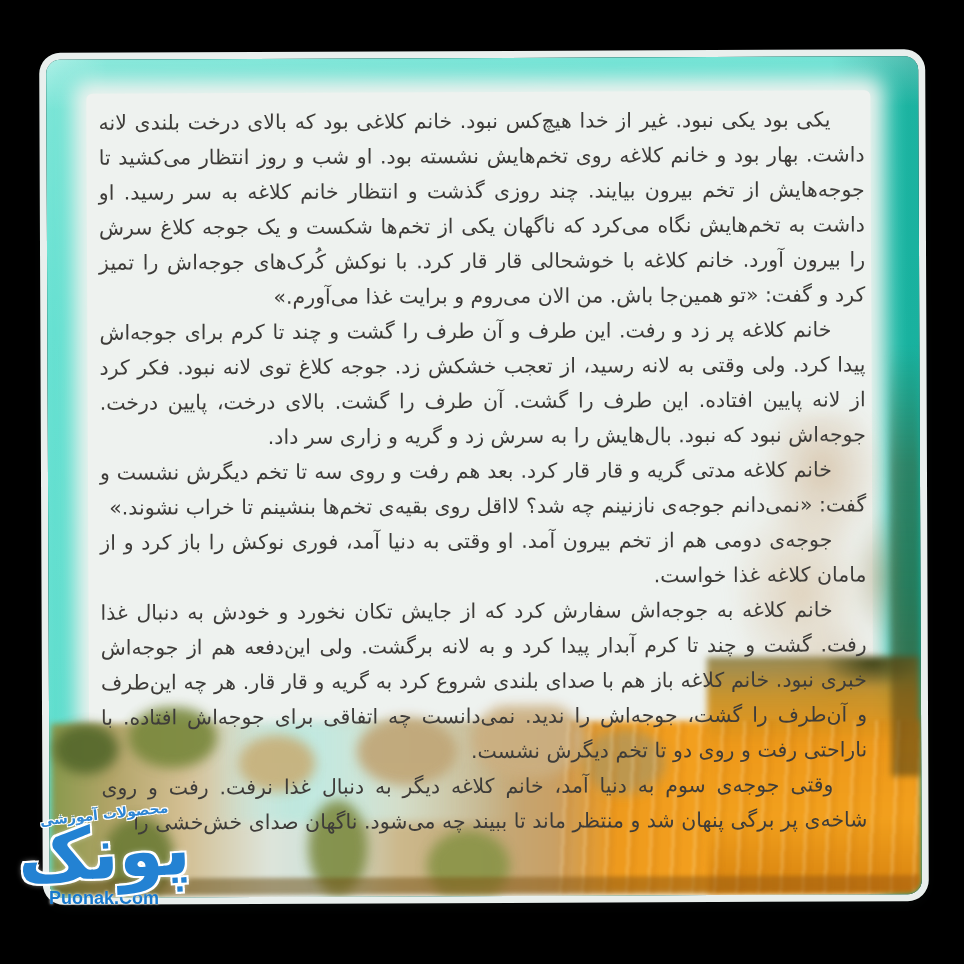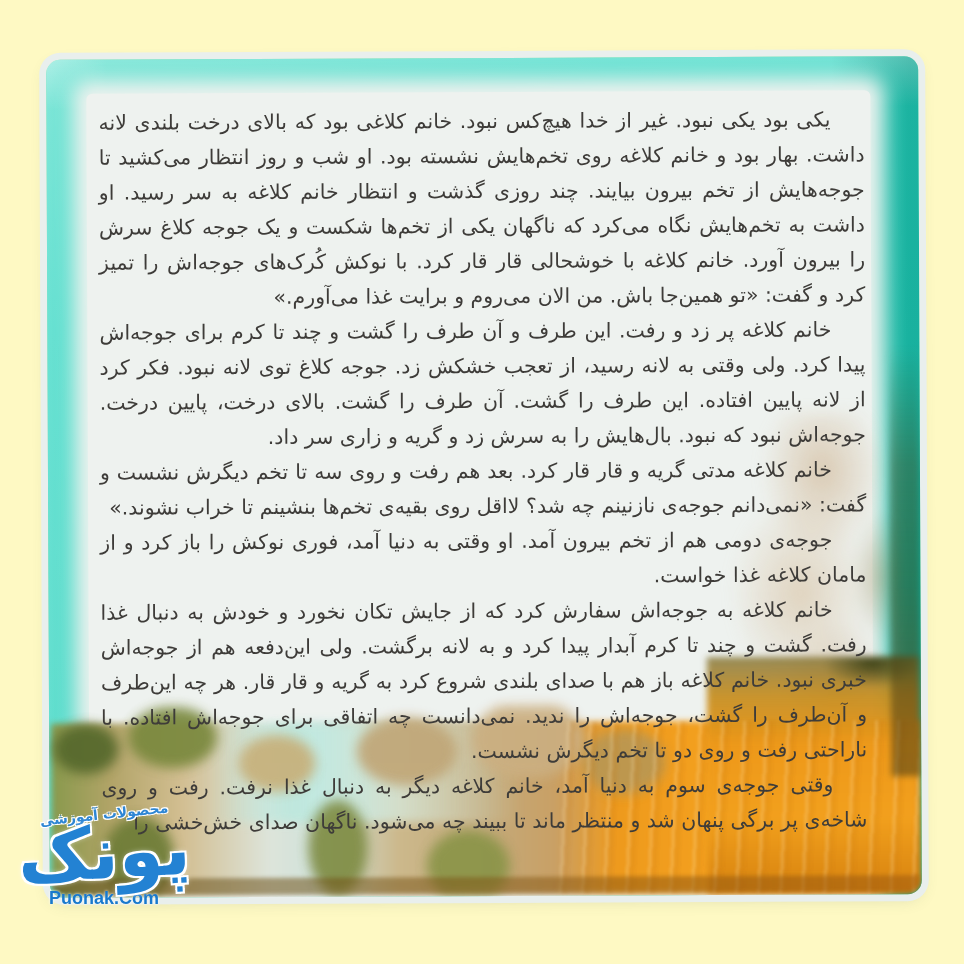--- a/index.html
+++ b/index.html
@@ -8,21 +8,21 @@
     width: 964px;
     height: 964px;
     background: #ffffff;
     font-family: "DejaVu Sans", sans-serif;
     overflow: hidden;
   }
   .photo {
     position: relative;
     width: 964px;
     height: 964px;
-    background: #fef9c3;
+    background: #000000;
   }
   
   .page {
     position: absolute;
     left: 48px;
     top: 58px;
     width: 872px;
     height: 838px;
     border-radius: 14px;
     background: linear-gradient(155deg, #4cdcc8 0%, #2bd5c0 22%, #22d1bb 55%, #15c9b1 85%, #10c2ab 100%);

